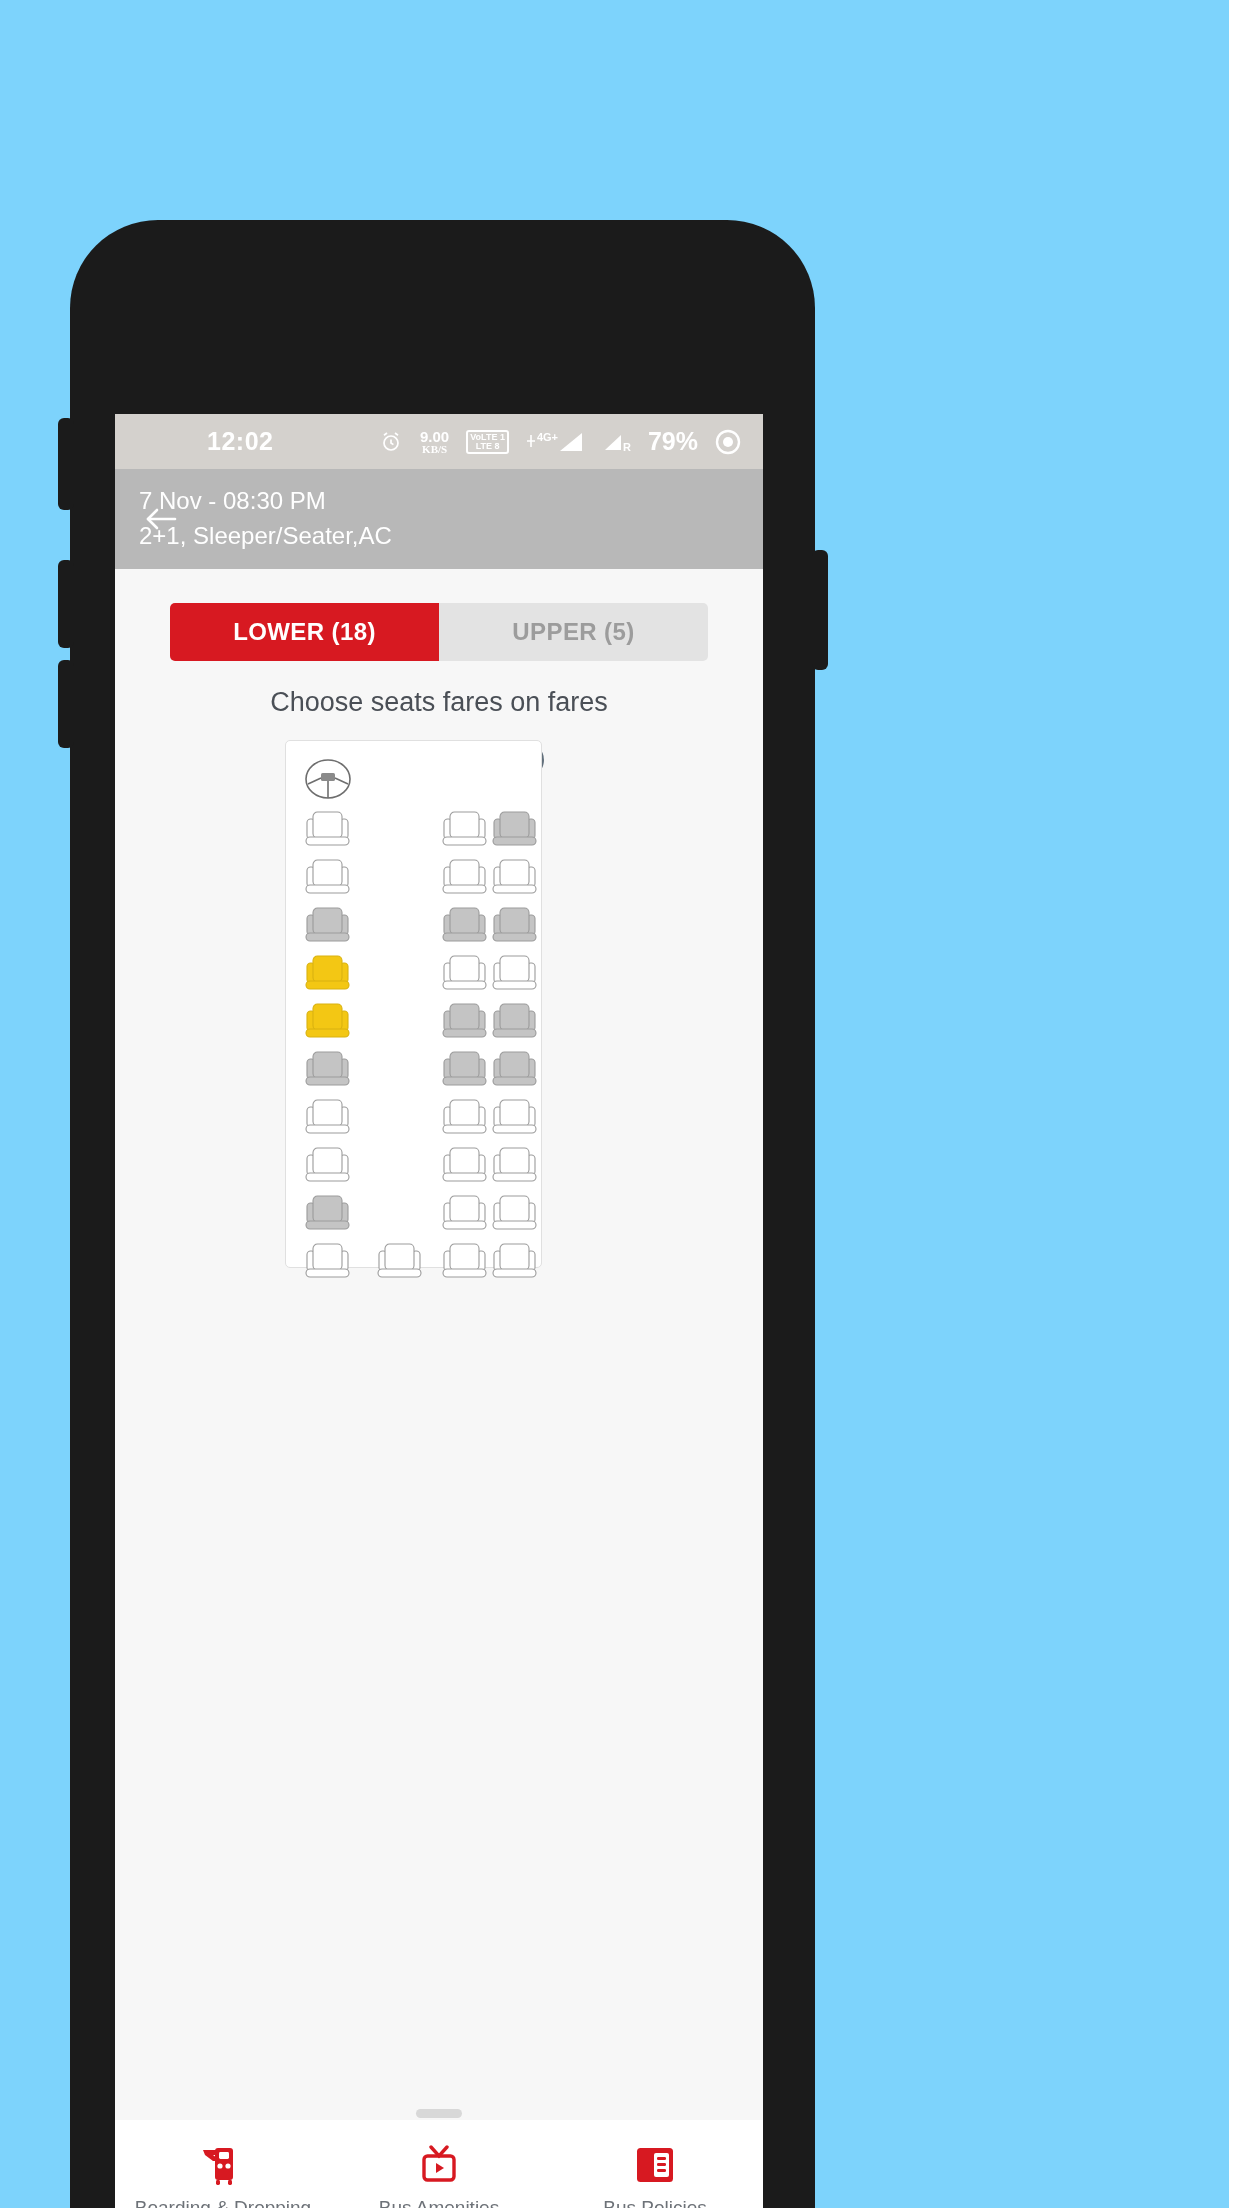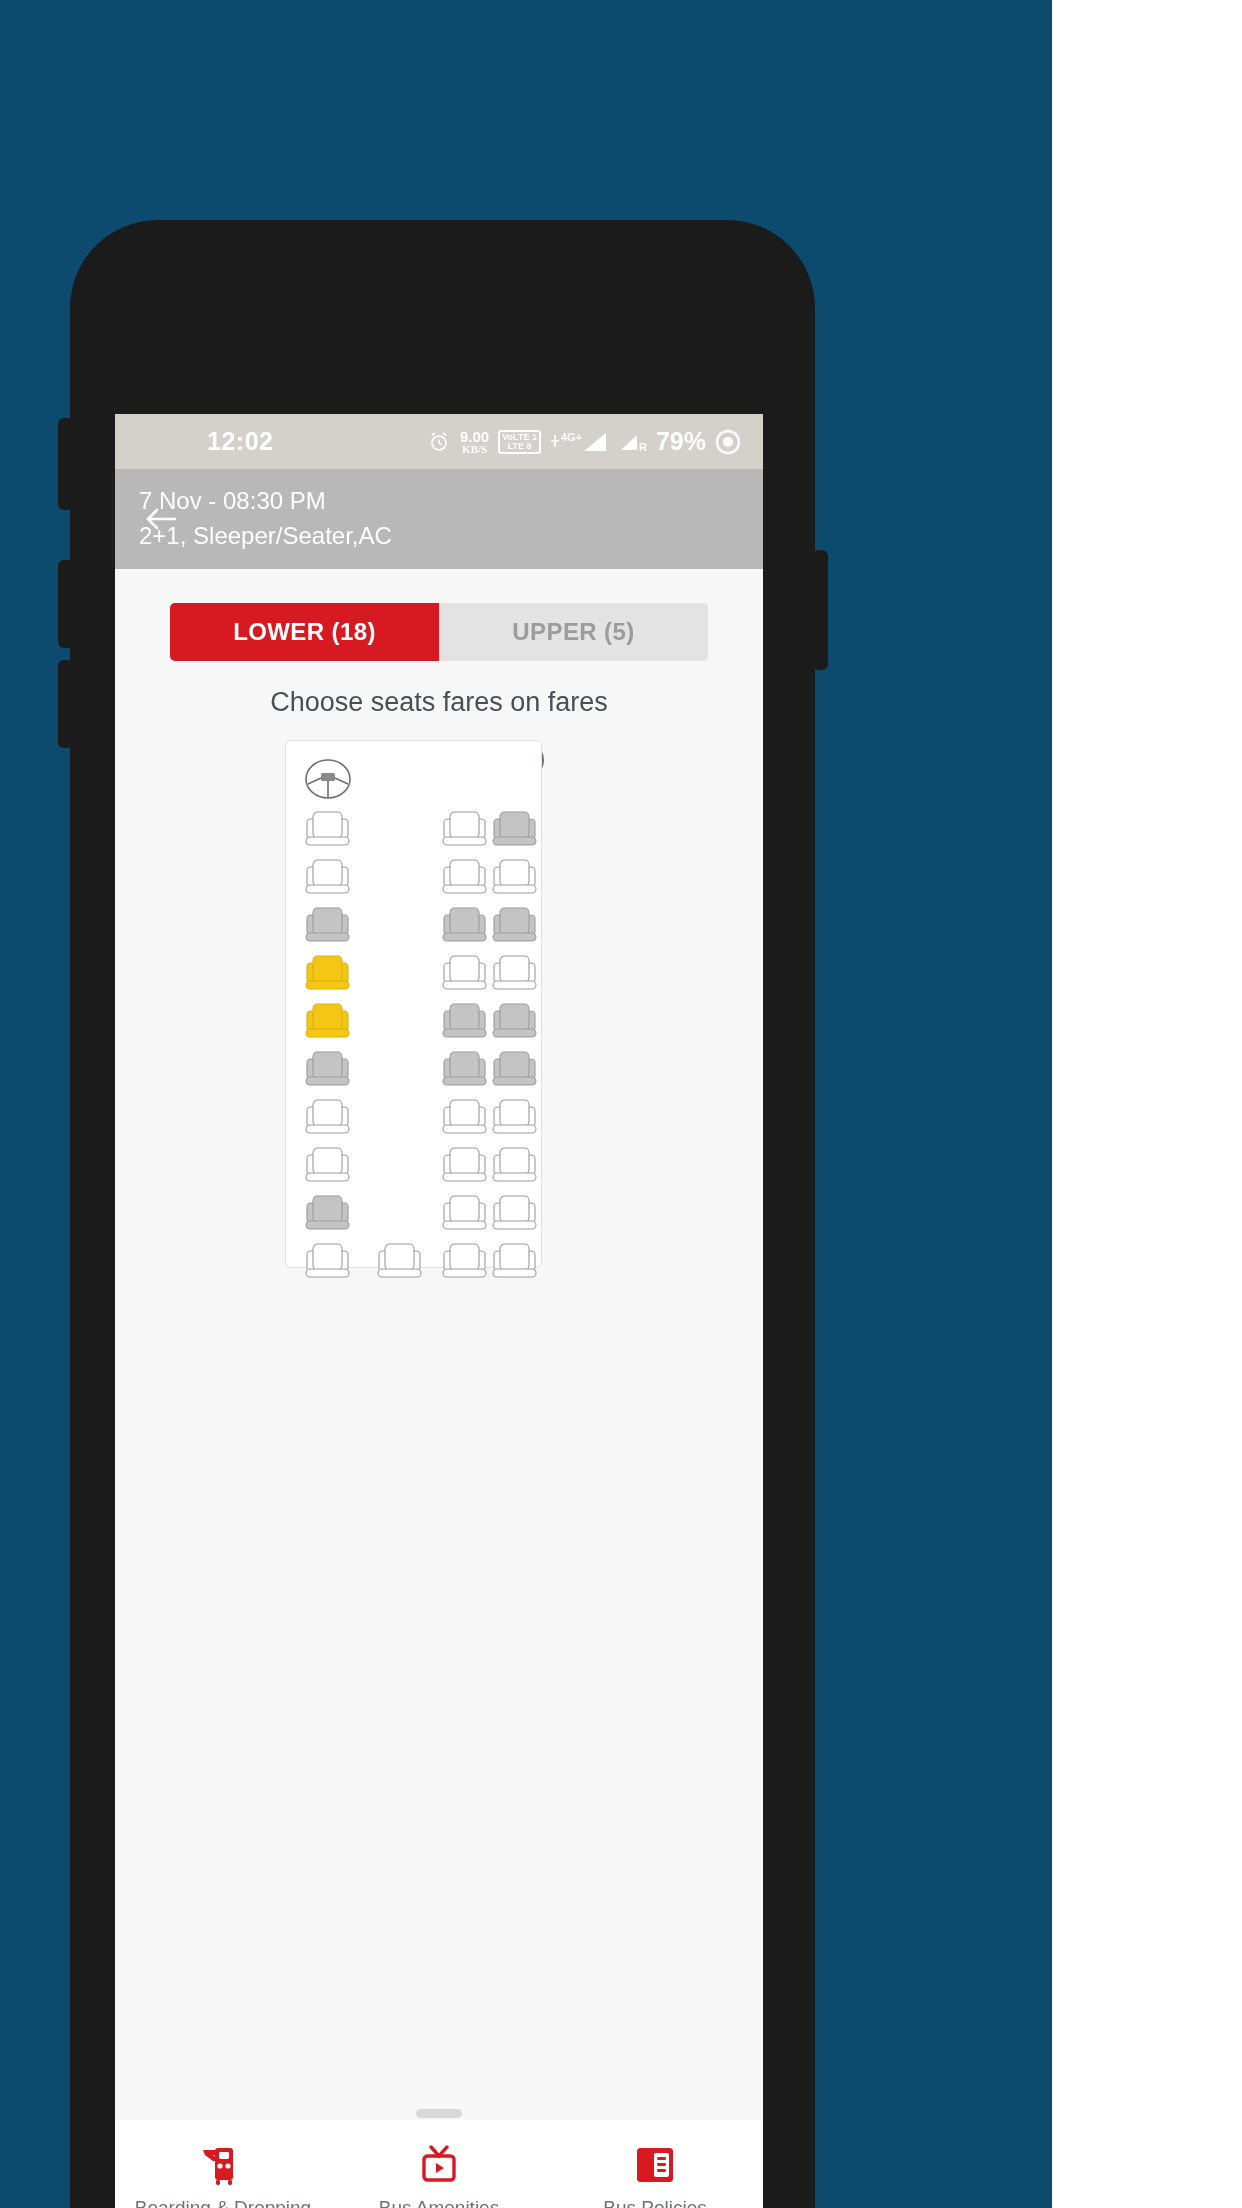--- a/index.html
+++ b/index.html
@@ -4,21 +4,21 @@
 <style>
   * { box-sizing: border-box; margin: 0; padding: 0; }
   html, body {
     width: 1242px; height: 2208px;
     background: #ffffff;
     font-family: "Liberation Sans", sans-serif;
     overflow: hidden;
   }
 
   
-  #stage { position: relative; width: 1052px; height: 2208px; background: #0c4a6e; }
+  #stage { position: relative; width: 1229px; height: 2208px; background: #7dd3fc; }
 
   #phone-frame {
     position: absolute;
     left: 70px; top: 220px;
     width: 745px; height: 2020px;
     background: #1b1b1b;
     border-radius: 88px 88px 0 0;
   }
   .side-btn {
     position: absolute;
@@ -47,21 +47,21 @@
     color: #ffffff;
   }
   #status-time {
     font-size: 25px; font-weight: bold;
     letter-spacing: .5px;
     margin-left: 92px;
     color: #ffffff;
   }
   #status-icons {
     margin-left: auto;
-    display: flex; align-items: center; gap: 9px;
+    display: flex; align-items: center; gap: 17px;
   }
   .sb-ico { display:flex; align-items:center; color:#fff; }
   .net-rate { display:flex; flex-direction:column; align-items:center; line-height:1; }
   .net-rate .v { font-size: 15px; font-weight: bold; }
   .net-rate .u { font-size: 11px; font-weight: bold; font-family: Liberation Serif, serif; }
   .volte-box {
     border: 2px solid #fff; border-radius: 3px;
     padding: 1px 2px; display:flex; flex-direction:column;
     line-height:1; font-size:9px; font-weight:bold;
   }

